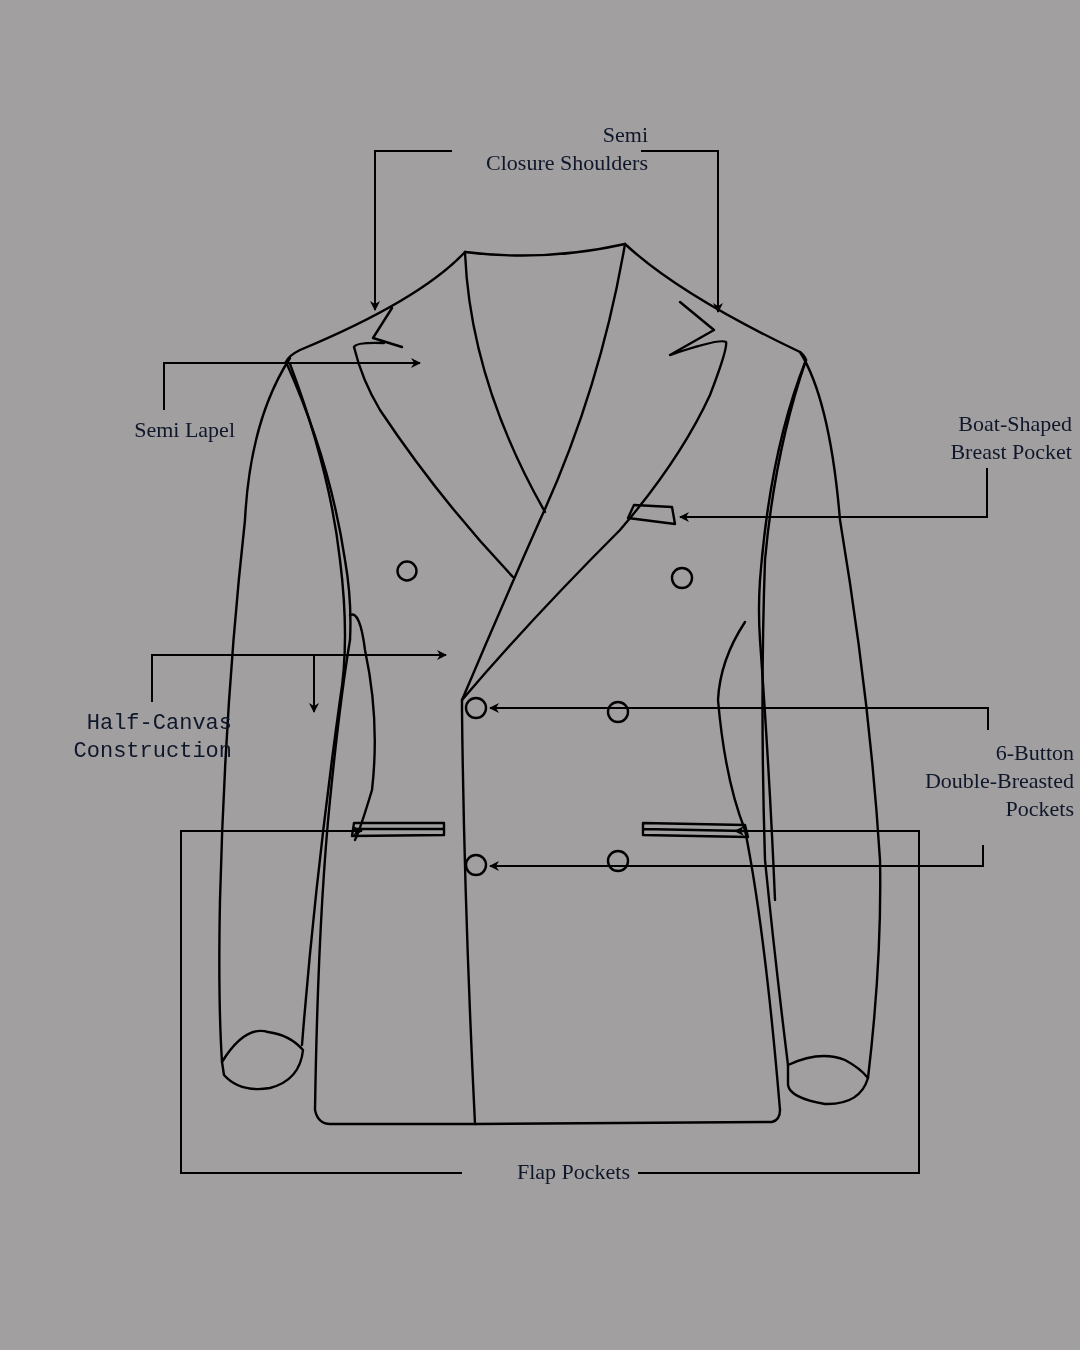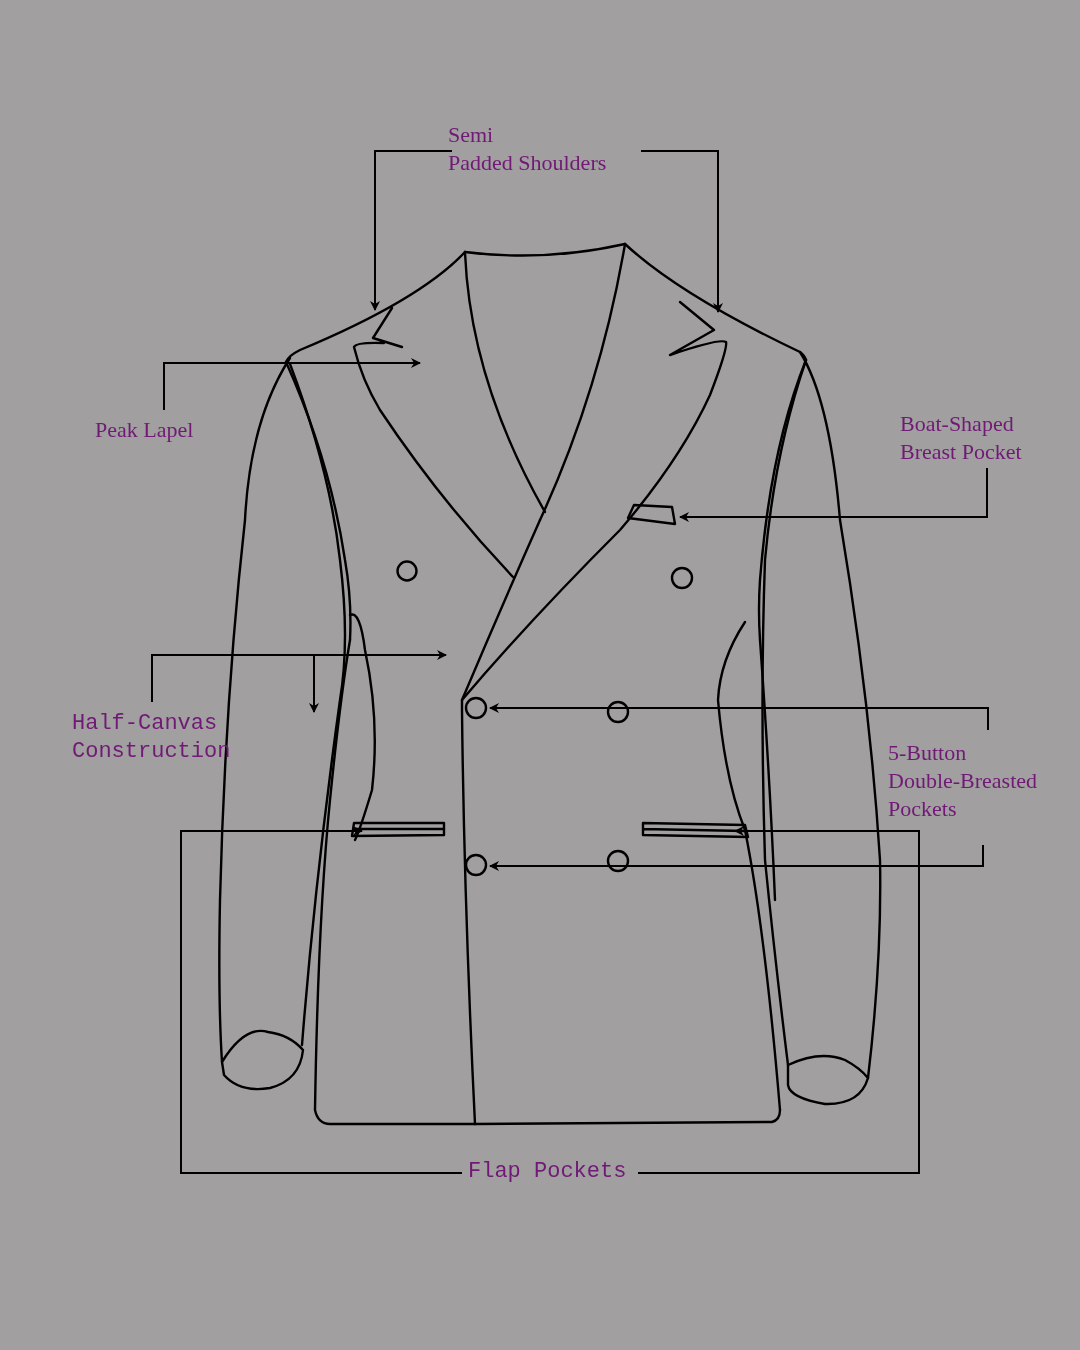--- a/index.html
+++ b/index.html
@@ -8,22 +8,22 @@
       background: #a19fa0;
       position: relative; overflow: hidden;
       font-family: "DejaVu Serif", "Liberation Serif", serif;
     }
     #diagram { position: absolute; left: 0; top: 0; }
     .label {
       position: absolute;
       font-family: "Liberation Serif", "DejaVu Serif", serif;
       font-size: 22px;
       line-height: 28px;
-      color: #701a75;
-      text-align: left;
+      color: #0f172a;
+      text-align: right;
       white-space: nowrap;
     }
     .label span { display: block; }
   </style>
 </head>
 <body>
 
 <svg id="diagram" width="1080" height="1350" viewBox="0 0 1080 1350" xmlns="http://www.w3.org/2000/svg">
   <defs>
     <marker id="arrow" markerWidth="10" markerHeight="10" refX="9" refY="5" orient="auto" markerUnits="userSpaceOnUse">
@@ -95,38 +95,38 @@
     <path d="M988,730 L988,708 L490,708" marker-end="url(#arrow)"></path>
     <path d="M983,845 L983,866 L490,866" marker-end="url(#arrow)"></path>
 
     <path d="M462,1173 L181,1173 L181,831 L362,831" marker-end="url(#arrow)"></path>
     <path d="M638,1173 L919,1173 L919,831 L735,831" marker-end="url(#arrow)"></path>
   </g>
 </svg>
 
 <div class="label" style="left:448px; top:121px; width:200px;">
   <span>Semi</span>
-  <span>Padded Shoulders</span>
+  <span>Closure Shoulders</span>
 </div>
 
 <div class="label" style="left:95px; top:416px; width:140px;">
-  <span>Peak Lapel</span>
+  <span>Semi Lapel</span>
 </div>
 
 <div class="label" style="left:900px; top:410px; width:172px;">
   <span>Boat-Shaped</span>
   <span>Breast Pocket</span>
 </div>
 
 <div class="label" style="left:72px; top:710px; width:160px;font-family:Liberation Mono, monospace;">
   <span>Half-Canvas</span>
   <span>Construction</span>
 </div>
 
 <div class="label" style="left:888px; top:739px; width:186px;">
-  <span>5-Button</span>
+  <span>6-Button</span>
   <span>Double-Breasted</span>
   <span>Pockets</span>
 </div>
 
-<div class="label" style="left:468px; top:1158px; width:162px;font-family:Liberation Mono, monospace;">
+<div class="label" style="left:468px; top:1158px; width:162px;">
   <span>Flap Pockets</span>
 </div>
 
 </body></html>

